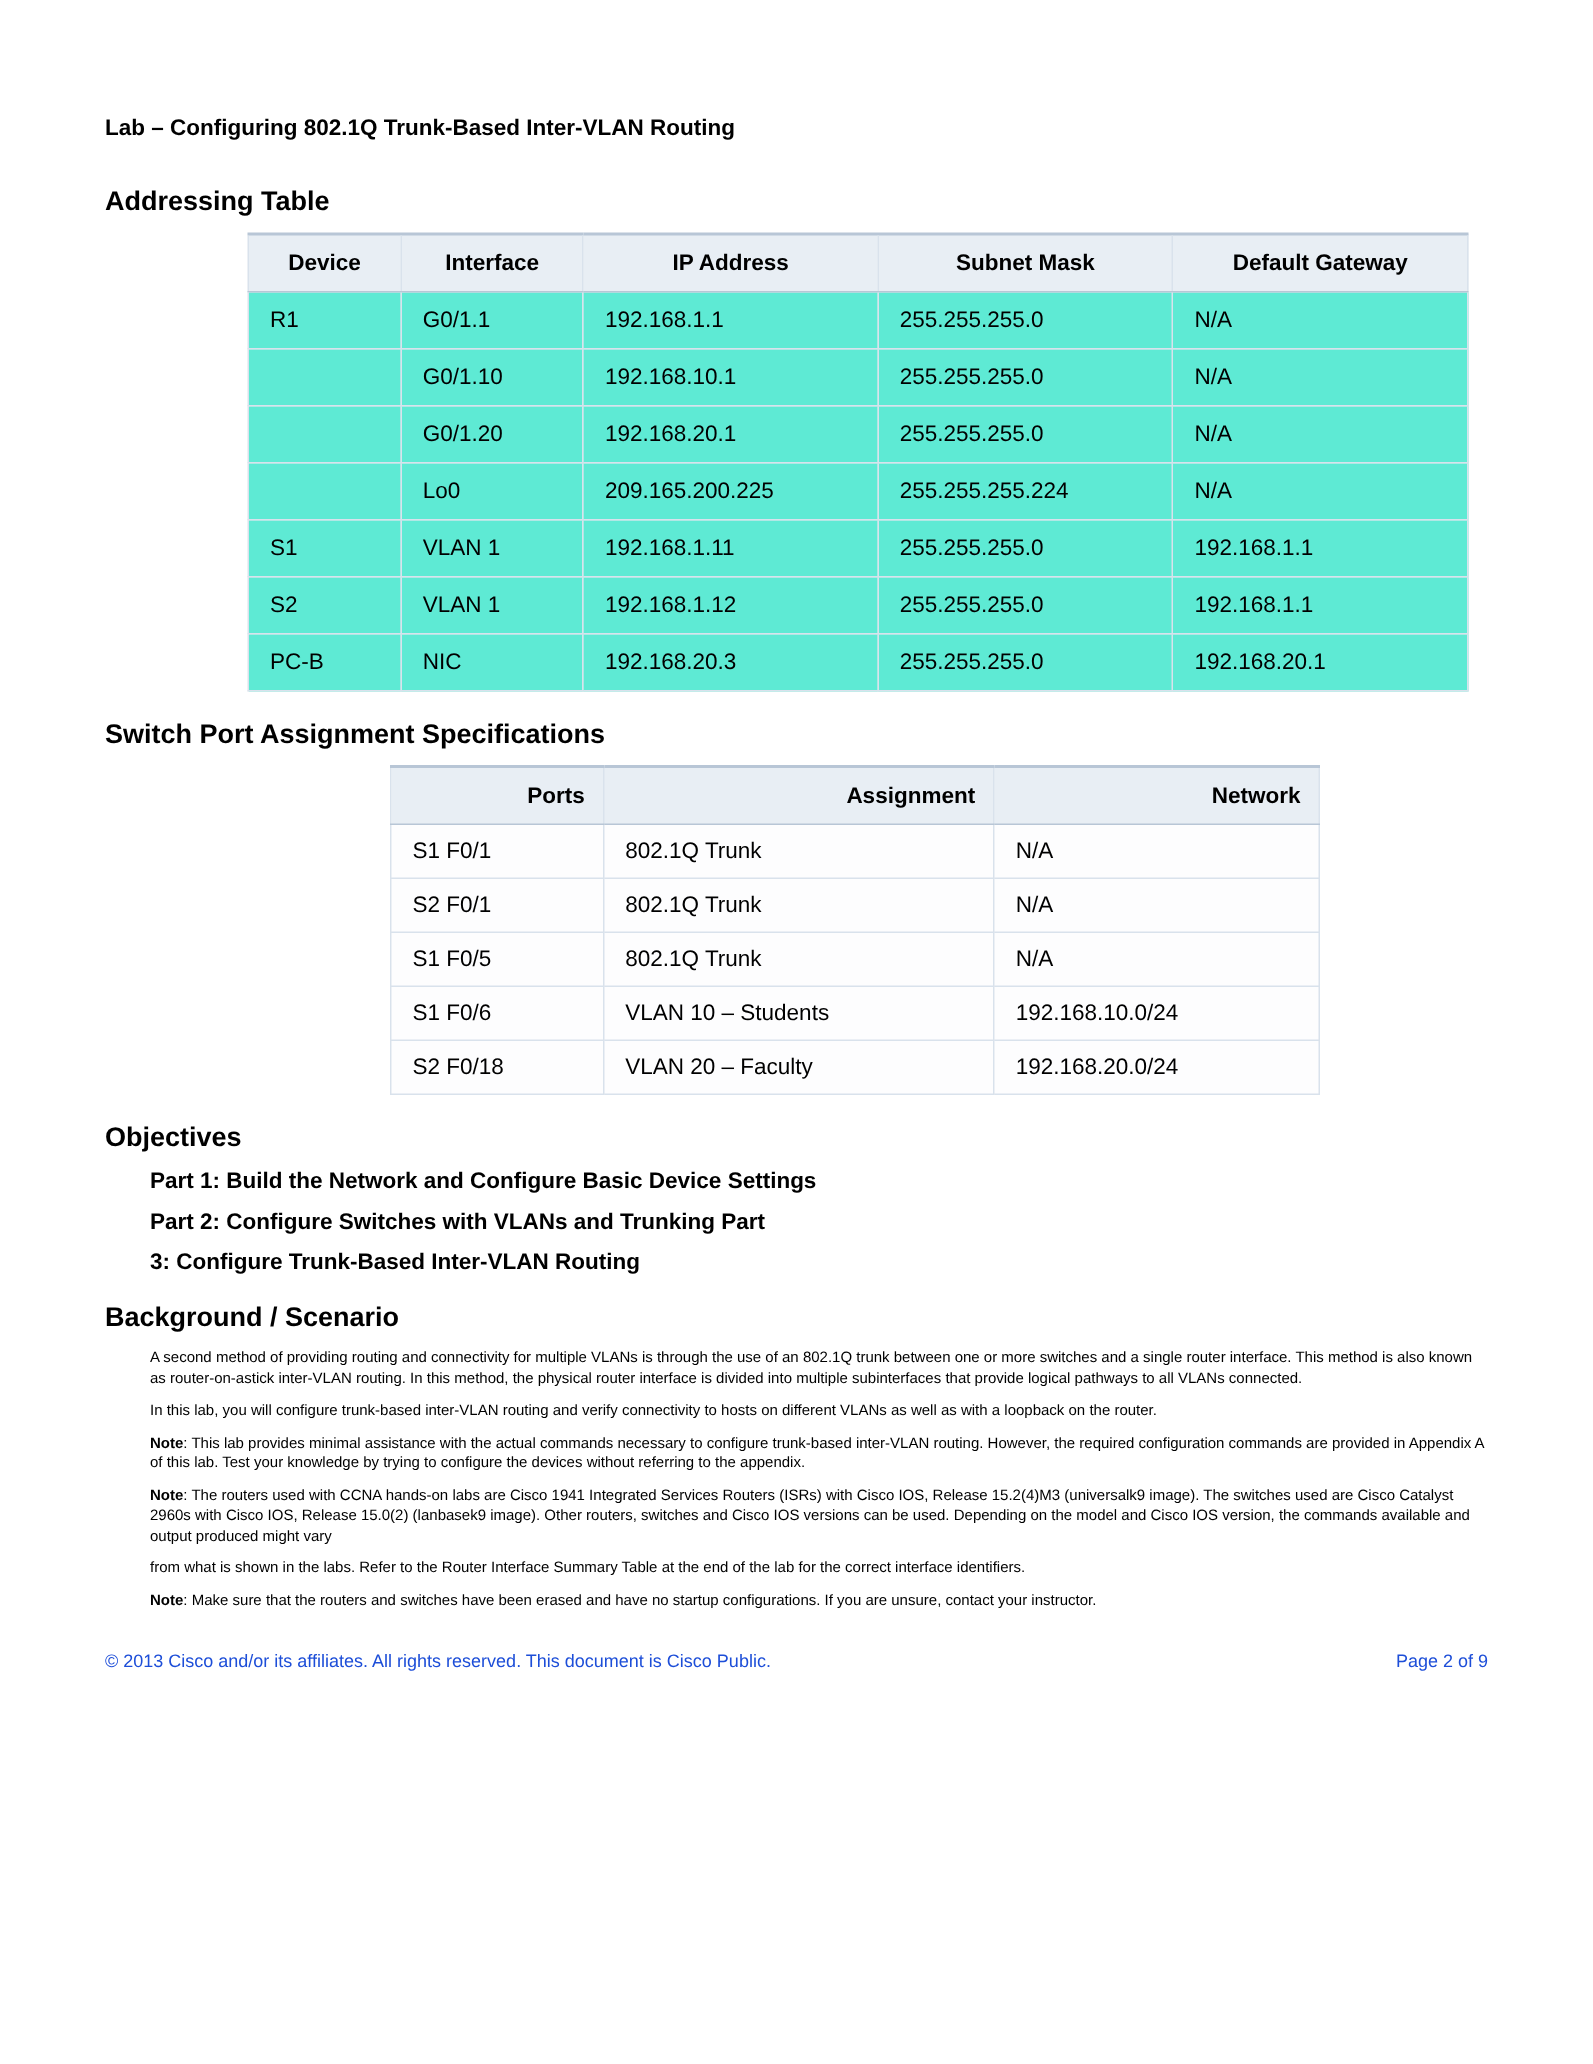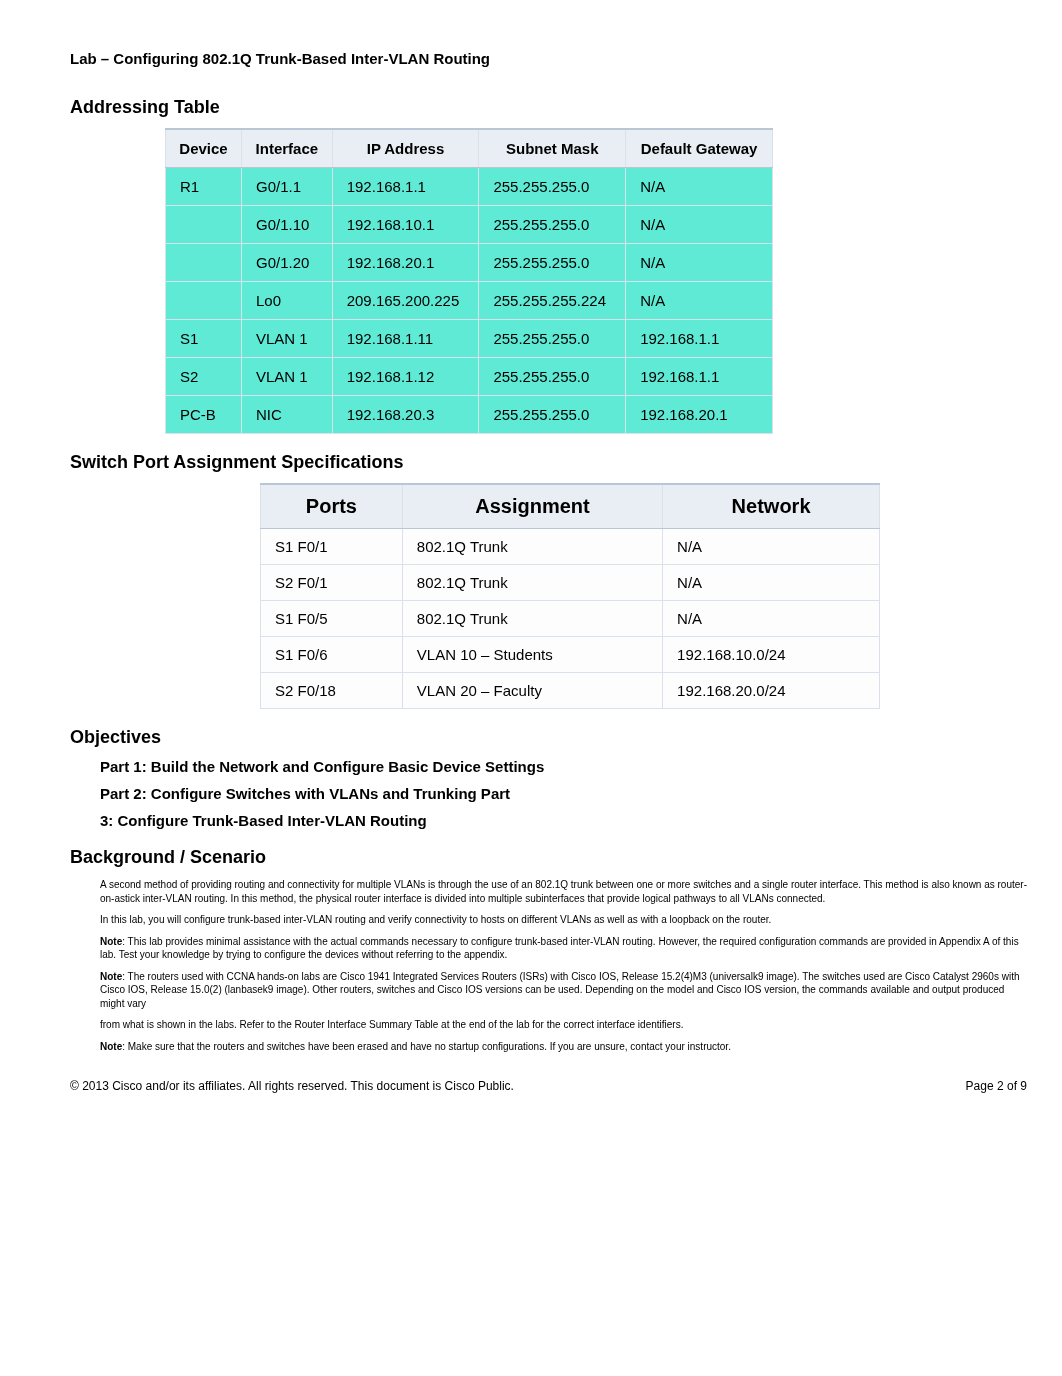--- a/index.html
+++ b/index.html
@@ -5,41 +5,42 @@
   * { box-sizing: border-box; }
   body {
     margin: 0;
     padding: 0;
     font-family: Arial, Helvetica, sans-serif;
     background: #fff;
     color: #000;
     width: 1062px;
   }
   .page {
-    padding: 50px 35px 40px 70px;
+    padding: 50px 70px 40px 70px;
+    margin-top: 27px;
   }
   .header-title {
     font-weight: bold;
     font-size: 15px;
     margin-bottom: 30px;
   }
   h2.section {
     font-size: 18px;
     font-weight: bold;
     margin: 18px 0 10px 0;
   }
   h3.sub {
     font-size: 15px;
     font-weight: bold;
     margin: 10px 0 6px 30px;
   }
   .addr-table {
     border-collapse: collapse;
     margin: 6px 0 6px 95px;
-    width: 608px;
+    width: 814px;
   }
   .addr-table th {
     background: #e8eef4;
     border-top: 2px solid #b8c6d6;
     border-bottom: 1px solid #b8c6d6;
     border-left: 1px solid #d9e2ec;
     border-right: 1px solid #d9e2ec;
     padding: 10px 12px;
     font-size: 15px;
     text-align: center;
@@ -60,42 +61,42 @@
     margin: 6px 0 6px 190px;
     width: 620px;
   }
   .port-table th {
     background: #e8eef4;
     border-top: 2px solid #b8c6d6;
     border-bottom: 1px solid #b8c6d6;
     border-left: 1px solid #d9e2ec;
     border-right: 1px solid #d9e2ec;
     padding: 10px 12px;
-    font-size: 20px;
-    text-align: center;
+    font-size: 15px;
+    text-align: right;
     font-weight: bold;
   }
   .port-table td {
     border-top: 1px solid #d9e2ec;
     border-bottom: 1px solid #d9e2ec;
     border-left: 1px solid #d9e2ec;
     border-right: 1px solid #d9e2ec;
     padding: 9px 14px;
     font-size: 15px;
     background: #fdfdfe;
   }
   .body-text {
     font-size: 10px;
     line-height: 1.35;
     margin: 8px 0 8px 30px;
   }
   .body-text b { font-weight: bold; }
   .footer {
     font-size: 12px;
-    color: #000000;
+    color: #1d4ed8;
     margin-top: 26px;
     display: flex;
     justify-content: space-between;
   }
 </style>
 </head>
 <body>
 
 <div class="page">
 

